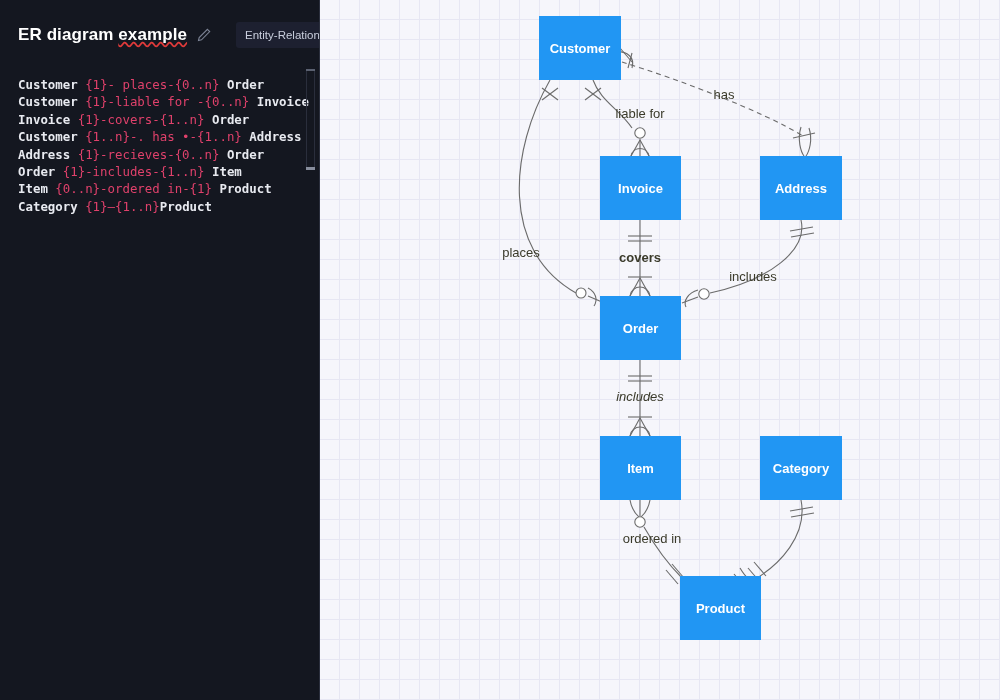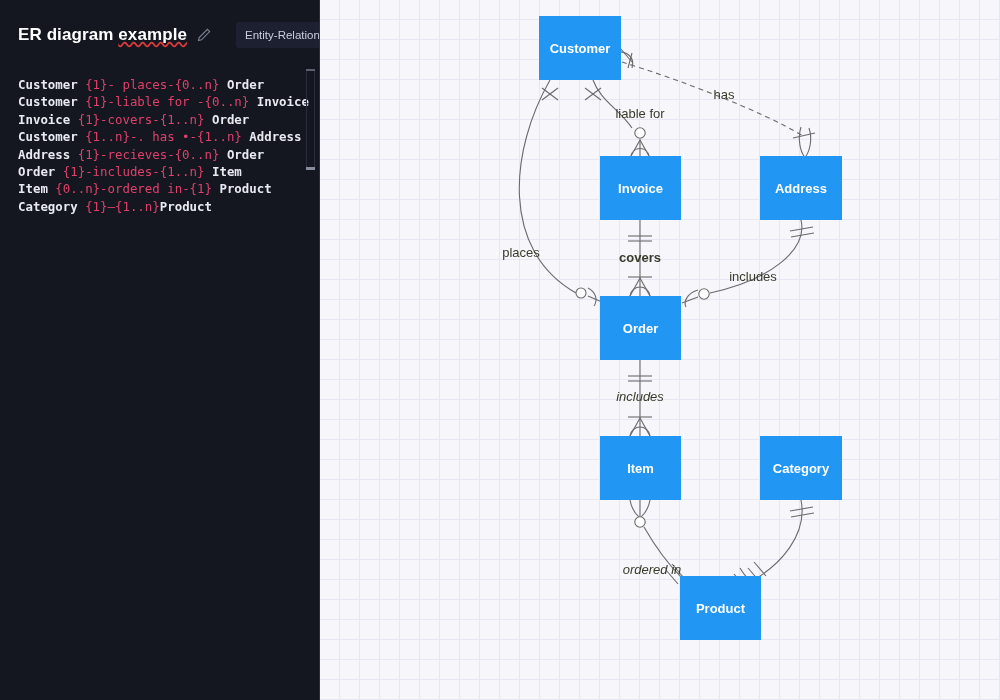--- a/index.html
+++ b/index.html
@@ -264,16 +264,16 @@
           <span>Product</span>
         </div>
       </div>
     <div id="labels-layer">
         <div class="edge-label" style="left: 201px; top: 204px; margin-top: 48px;">places</div>
         <div class="edge-label" style="left: 320px; top: 113px;">liable for</div>
         <div class="edge-label" style="left: 404px; top: 94px;">has</div>
         <div class="edge-label" style="left: 320px; top: 257px; font-weight: bold;">covers</div>
         <div class="edge-label" style="left: 433px; top: 276px;">includes</div>
         <div class="edge-label" style="left: 320px; top: 396px; font-style: italic;">includes</div>
-        <div class="edge-label" style="left: 332px; top: 569px; font-style: italic;">ordered in</div>
+        <div class="edge-label" style="left: 332px; top: 538px;">ordered in</div>
       </div>
   </div>
 </div>
 
 </body></html>

